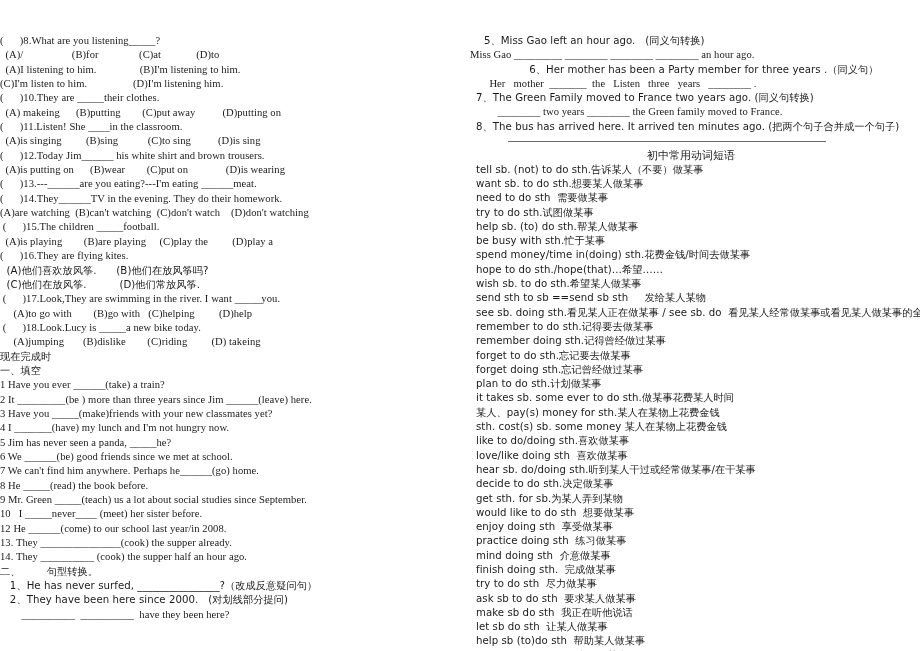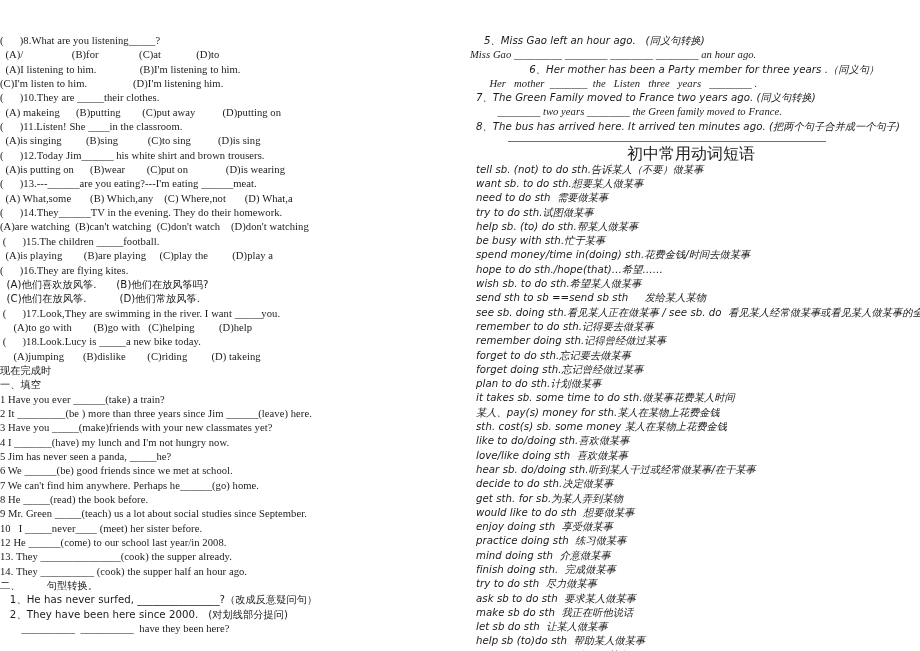--- a/index.html
+++ b/index.html
@@ -37,21 +37,20 @@
     font-size: 10.6px;
     line-height: 14.35px;
     white-space: pre;
     letter-spacing: 0.05px;
   }
   .ln-r {
     font-size: 10.6px;
     line-height: 14.3px;
     white-space: pre;
     letter-spacing: 0.05px;
-    font-style: italic;
   }
   .i1  { padding-left: 8px; }
   .i2  { padding-left: 14px; }
   .i3  { padding-left: 22px; }
 
   .cjk {
     font-family: "DejaVu Sans", "Liberation Sans", sans-serif;
     font-size: 10.2px;
   }
   .divider-wrap {
@@ -60,22 +59,22 @@
   }
   .divider {
     position: absolute;
     left: 46px;
     top: 7px;
     width: 318px;
     height: 0;
     border-top: 1px solid #6d6d6d;
   }
   .heading-cjk {
-    font-family: Liberation Mono, monospace;
-    font-size: 16px;
+    font-family: Liberation Serif, serif;
+    font-size: 11px;
     line-height: 14.3px;
     text-align: center;
     white-space: pre;
   }
 </style>
 </head>
 <body>
 
 <div id="page">
 
@@ -86,21 +85,20 @@
       <div class="ln">  (A)/                  (B)for               (C)at             (D)to</div>
       <div class="ln">  (A)I listening to him.                (B)I'm listening to him.</div>
       <div class="ln">(C)I'm listen to him.                 (D)I'm listening him.</div>
       <div class="ln">(      )10.They are _____their clothes.</div>
       <div class="ln">  (A) makeing      (B)putting        (C)put away          (D)putting on</div>
       <div class="ln">(      )11.Listen! She ____in the classroom.</div>
       <div class="ln">  (A)is singing         (B)sing           (C)to sing          (D)is sing</div>
       <div class="ln">(      )12.Today Jim______ his white shirt and brown trousers.</div>
       <div class="ln">  (A)is putting on      (B)wear        (C)put on              (D)is wearing</div>
       <div class="ln">(      )13.---______are you eating?---I'm eating ______meat.</div>
-      <div class="ln">  (A) What,some       (B) Which,any    (C) Where,not       (D) What,a</div>
       <div class="ln">(      )14.They______TV in the evening. They do their homework.</div>
       <div class="ln">(A)are watching  (B)can't watching  (C)don't watch    (D)don't watching</div>
       <div class="ln"> (      )15.The children _____football.</div>
       <div class="ln">  (A)is playing        (B)are playing     (C)play the         (D)play a</div>
       <div class="ln">(      )16.They are flying kites.</div>
       <div class="ln cjk">  (A)他们喜欢放风筝.      (B)他们在放风筝吗?</div>
       <div class="ln cjk">  (C)他们在放风筝.          (D)他们常放风筝.</div>
       <div class="ln"> (      )17.Look,They are swimming in the river. I want _____you.</div>
       <div class="ln">     (A)to go with        (B)go with   (C)helping         (D)help</div>
       <div class="ln"> (      )18.Look.Lucy is _____a new bike today.</div>
@@ -165,21 +163,21 @@
       <div class="ln-r cjk i2">spend money/time in(doing) sth.花费金钱/时间去做某事</div>
       <div class="ln-r cjk i2">hope to do sth./hope(that)…希望……</div>
       <div class="ln-r cjk i2">wish sb. to do sth.希望某人做某事</div>
       <div class="ln-r cjk i2">send sth to sb ==send sb sth     发给某人某物</div>
       <div class="ln-r cjk i2">see sb. doing sth.看见某人正在做某事 / see sb. do  看见某人经常做某事或看见某人做某事的全过程</div>
       <div class="ln-r cjk i2">remember to do sth.记得要去做某事</div>
       <div class="ln-r cjk i2">remember doing sth.记得曾经做过某事</div>
       <div class="ln-r cjk i2">forget to do sth.忘记要去做某事</div>
       <div class="ln-r cjk i2">forget doing sth.忘记曾经做过某事</div>
       <div class="ln-r cjk i2">plan to do sth.计划做某事</div>
-      <div class="ln-r cjk i2">it takes sb. some time to do sth.做某事花费某人时间</div>
+      <div class="ln-r cjk i2">it takes sb. some ever to do sth.做某事花费某人时间</div>
       <div class="ln-r cjk i2">某人、pay(s) money for sth.某人在某物上花费金钱</div>
       <div class="ln-r cjk i2">sth. cost(s) sb. some money 某人在某物上花费金钱</div>
       <div class="ln-r cjk i2">like to do/doing sth.喜欢做某事</div>
       <div class="ln-r cjk i2">love/like doing sth  喜欢做某事</div>
       <div class="ln-r cjk i2">hear sb. do/doing sth.听到某人干过或经常做某事/在干某事</div>
       <div class="ln-r cjk i2">decide to do sth.决定做某事</div>
       <div class="ln-r cjk i2">get sth. for sb.为某人弄到某物</div>
       <div class="ln-r cjk i2">would like to do sth  想要做某事</div>
       <div class="ln-r cjk i2">enjoy doing sth  享受做某事</div>
       <div class="ln-r cjk i2">practice doing sth  练习做某事</div>

